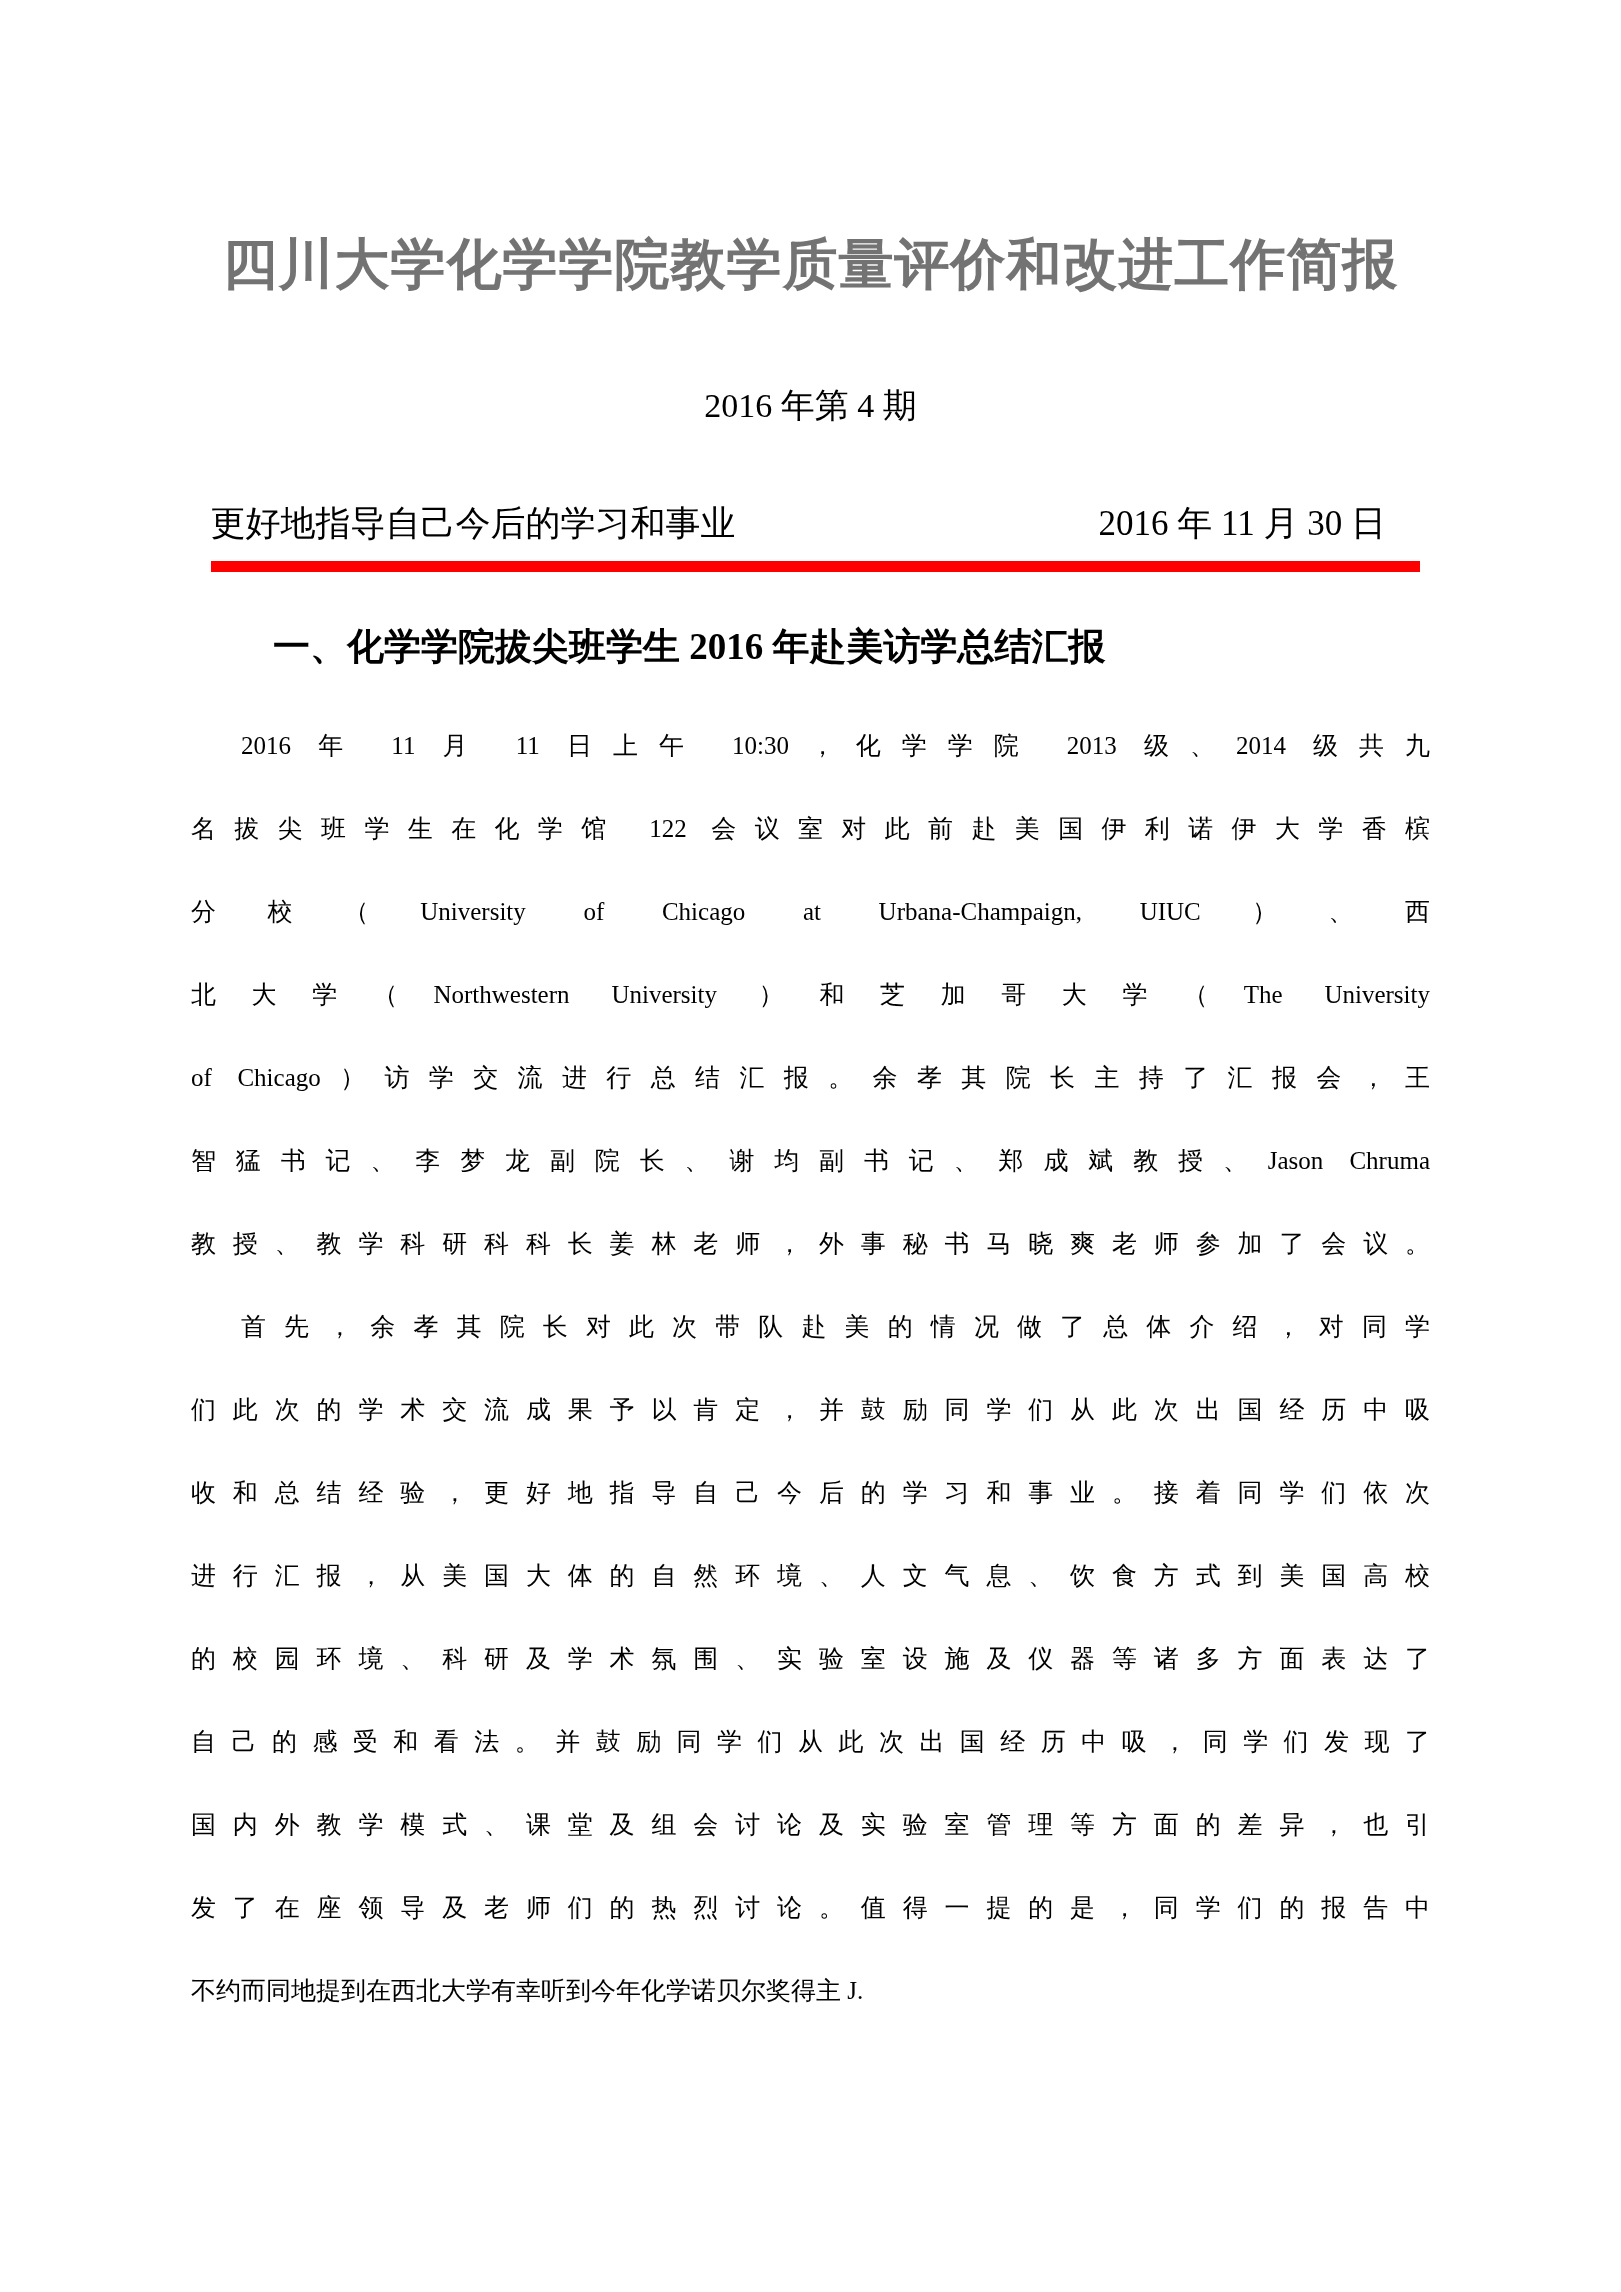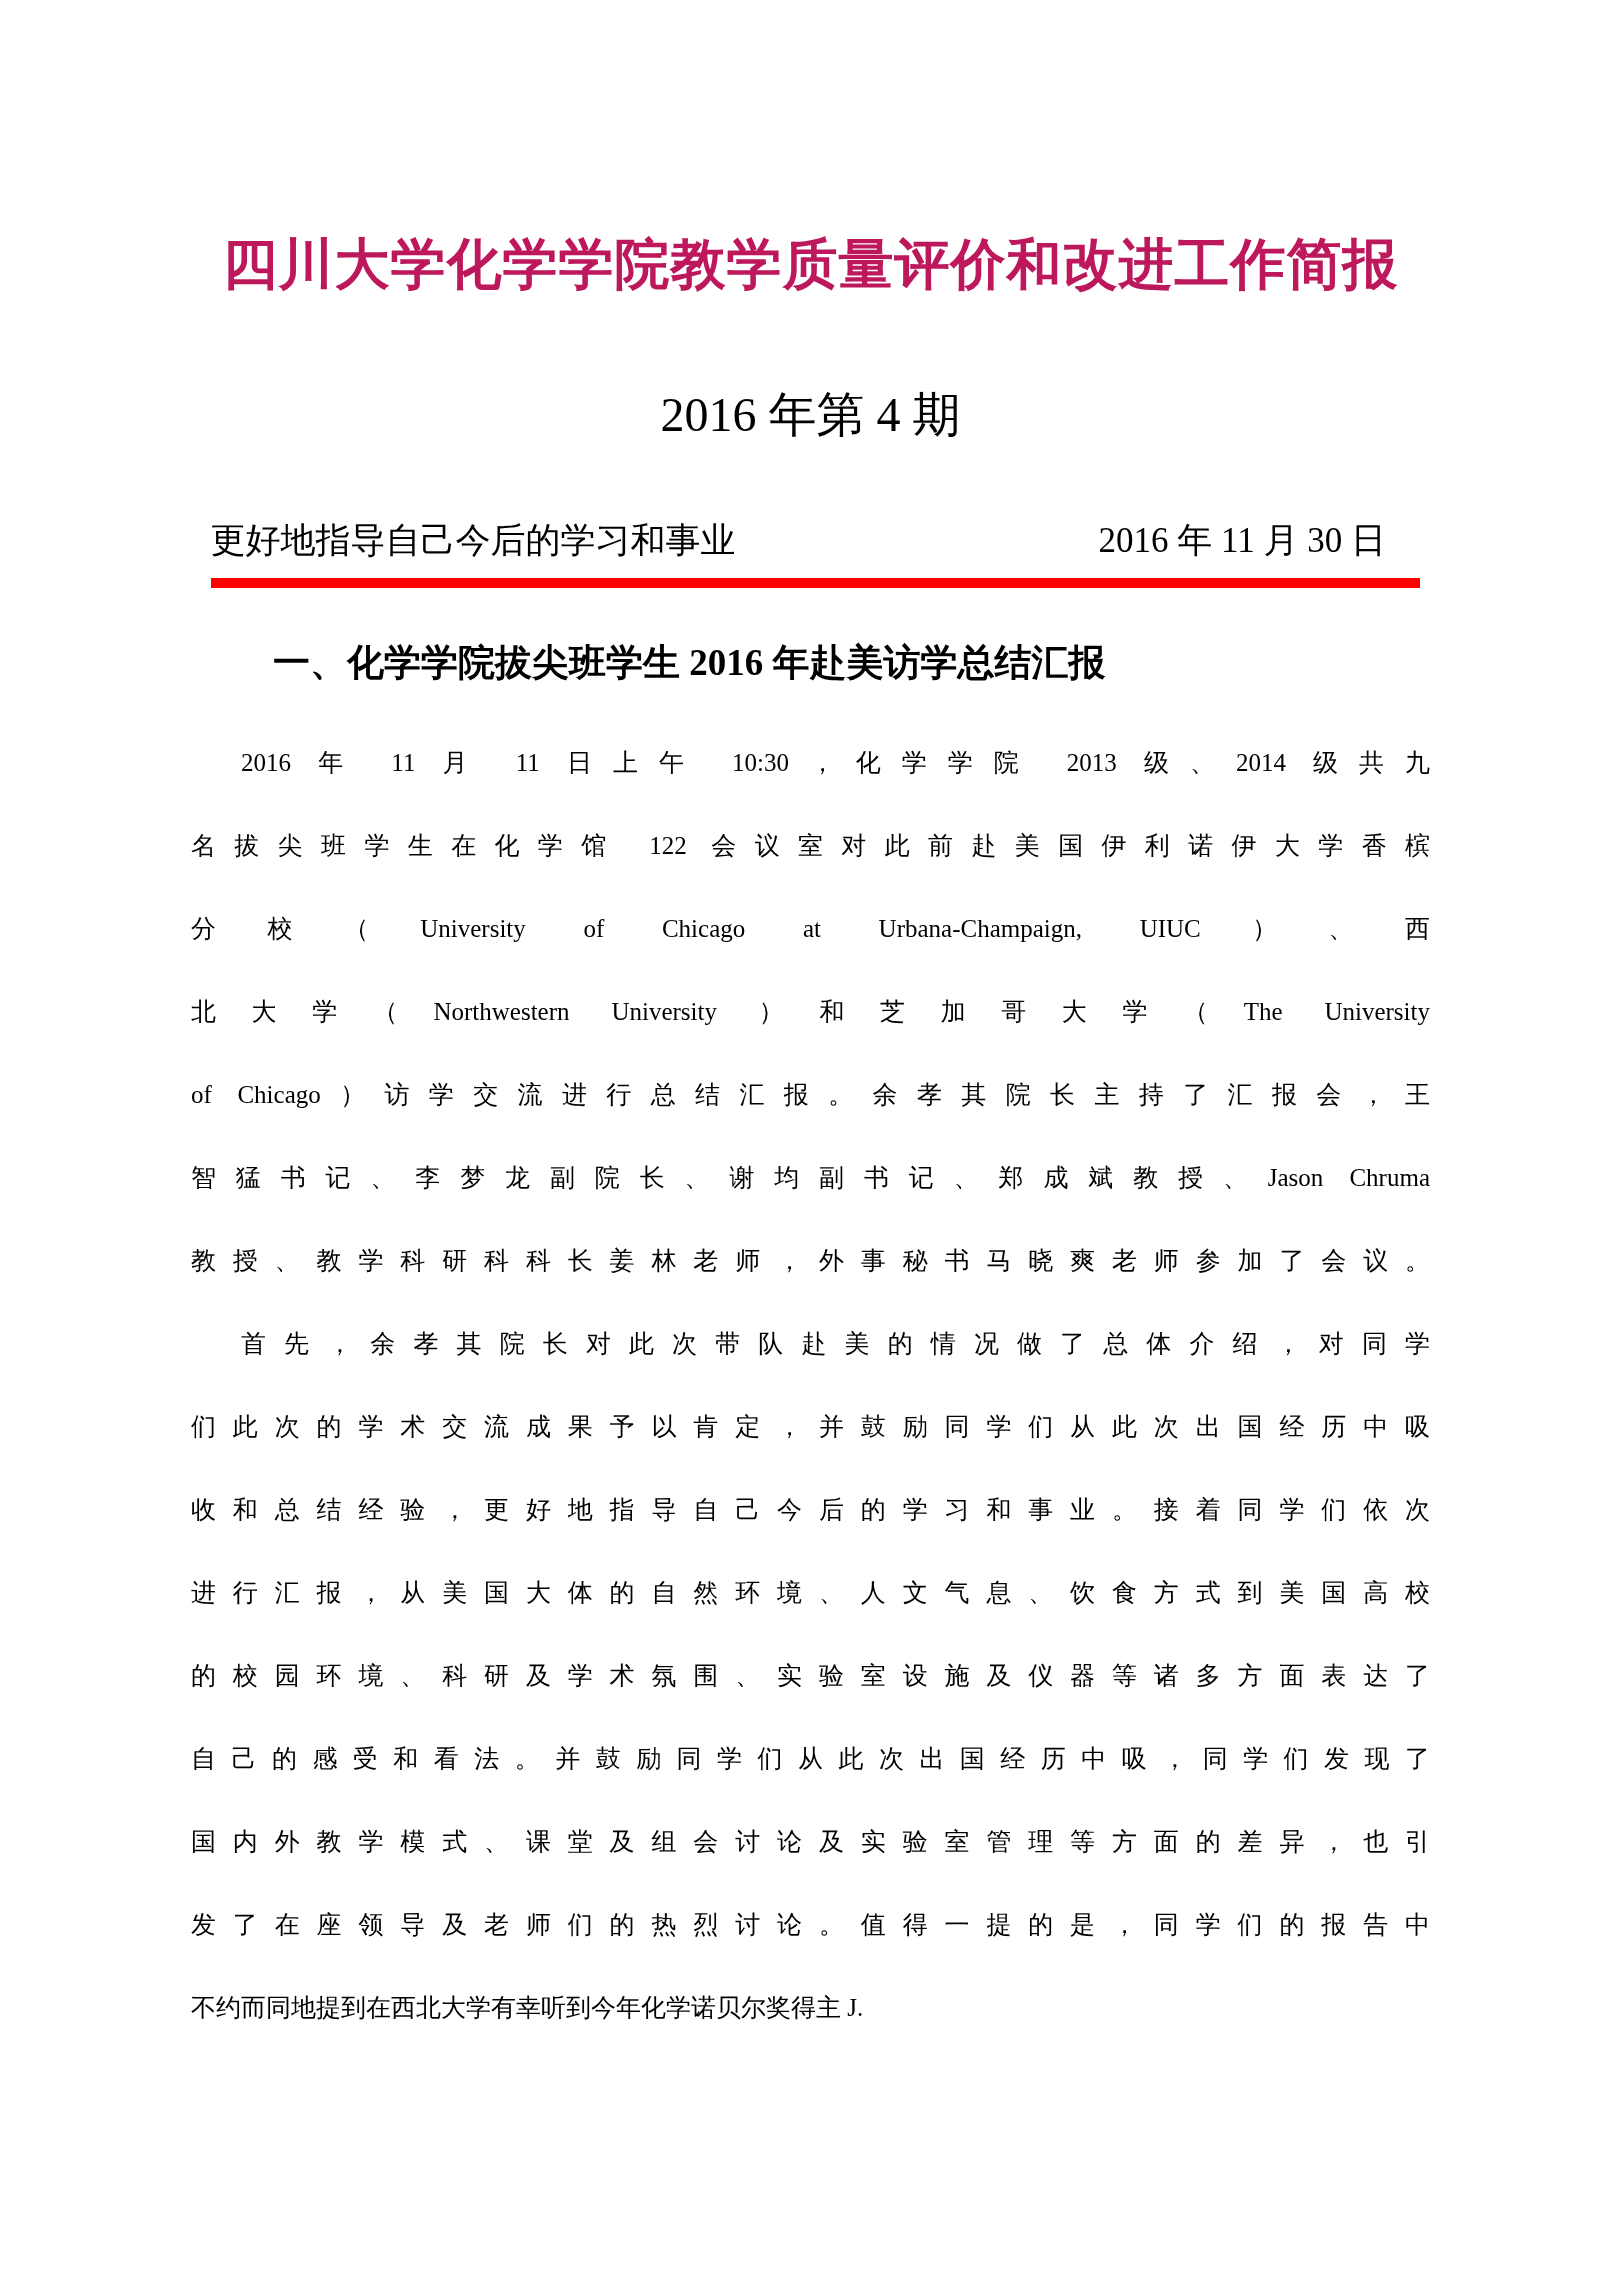--- a/index.html
+++ b/index.html
@@ -21,27 +21,27 @@
   .content {
     margin: 0 191px;
   }
   .doc-title {
     margin: 0;
     text-align: center;
     font-family: "Liberation Sans", sans-serif;
     font-weight: bold;
     font-size: 55px;
     line-height: 1.15;
-    color: #be185d;
+    color: #737373;
     letter-spacing: 1px;
   }
   .issue-line {
     margin-top: 90px;
     text-align: center;
-    font-size: 48px;
+    font-size: 34px;
     line-height: 1.2;
   }
   .editor-row {
     margin-top: 76px;
     display: flex;
     justify-content: space-between;
     align-items: baseline;
     font-size: 35px;
     line-height: 1.2;
     padding: 0 44px 0 19.6px;

